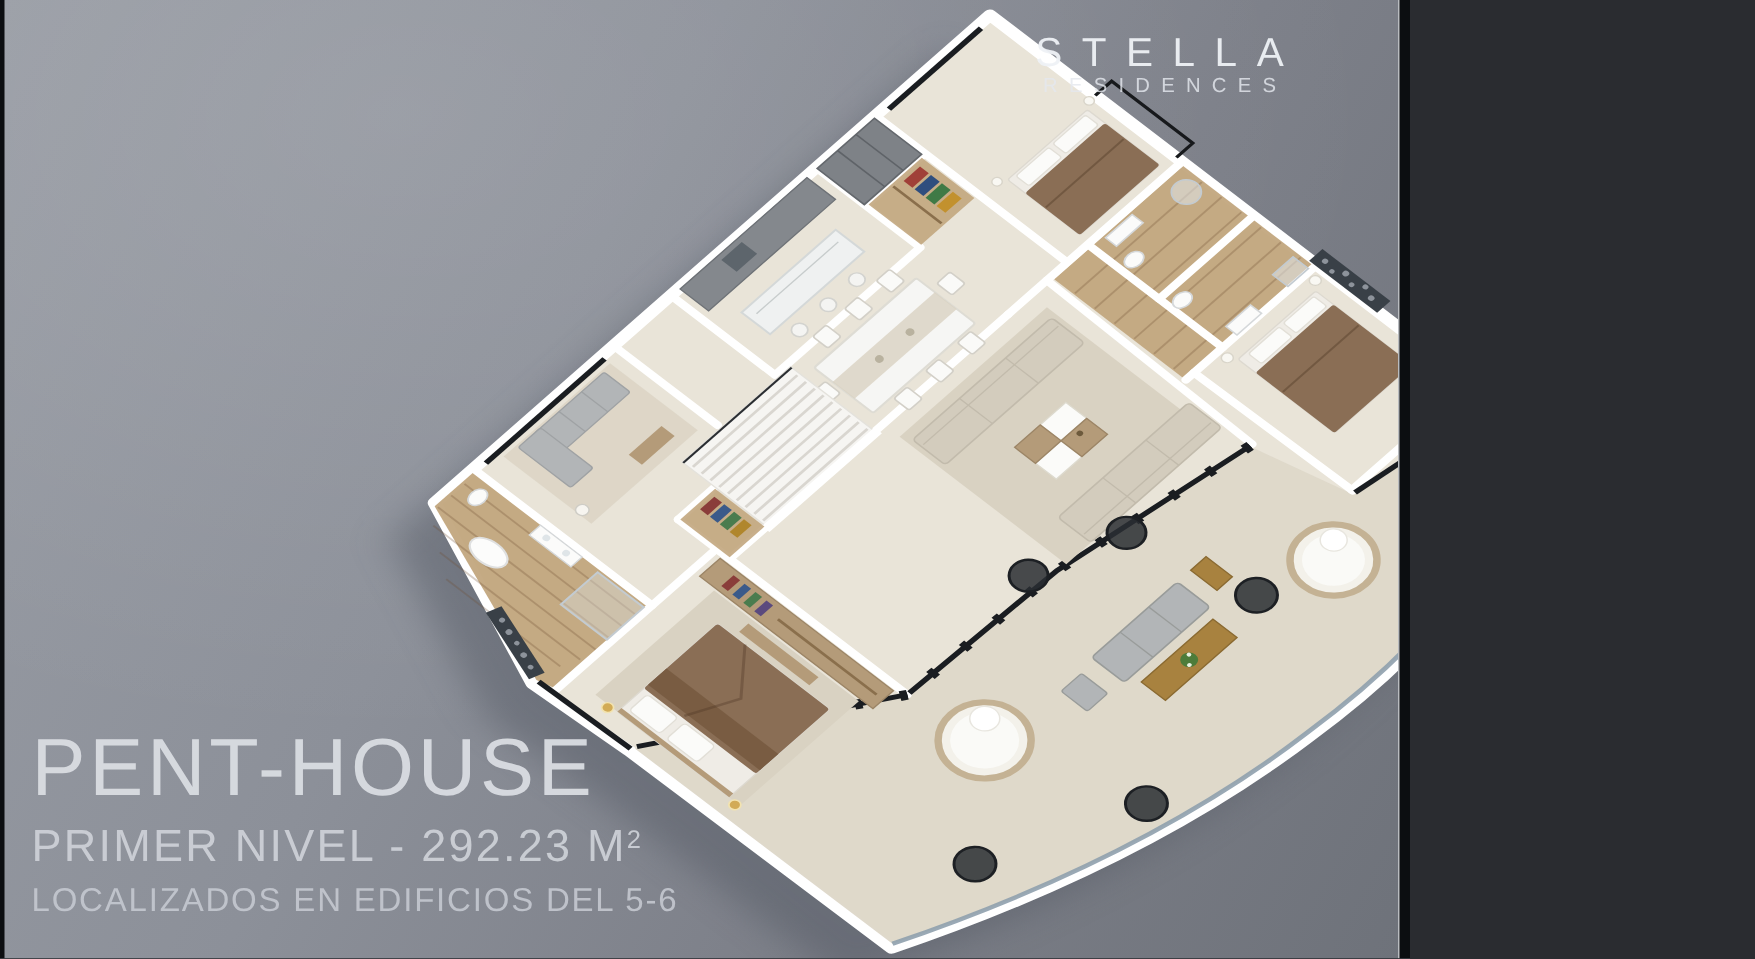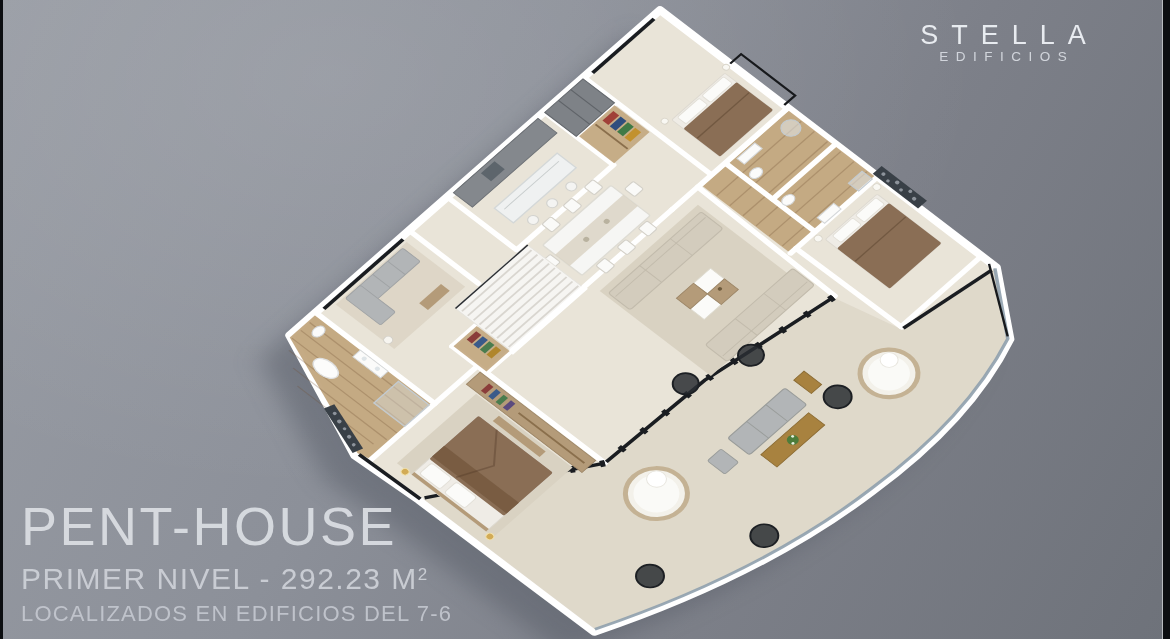--- a/index.html
+++ b/index.html
@@ -1,17 +1,17 @@
 <!DOCTYPE html>
 <html style="--bgLight: #989ca4; --bgDark: #6e727a; --frameBar: #0c0e11; --floor: #e9e4d8; --terrace: #ded8c9; --woodFloor: #c2a67e; --woodDark: #a8823f; --wall: #ffffff; --wallShade: #c9cbd0; --glass: #1a1d21; --bed: #8a6e55; --bedDark: #76593f; --sofa: #d3ccbd; --sofaGray: #b2b5b7; --rug: #d9d2c2; --marble: #eff1f1; --cabinet: #84888d; --screen: #394047; --gold: #d2ab56; --plant: #4d7c3a; --rail: #8fa0ad; --textLight: #d3d5d9; --logo: #e9ecef;"><head>
 <meta charset="utf-8">
 <style>
   html,body{margin:0;padding:0;background:#2a2c30;}
   .stage{
-    position:relative;width:1170px;height:639px;overflow:hidden;
+    position:relative;width:940px;height:639px;overflow:hidden;
     font-family:"Liberation Sans",sans-serif;
     background:
       radial-gradient(1100px 700px at 28% 12%, rgba(255,255,255,.10), rgba(255,255,255,0) 60%),
       linear-gradient(118deg, var(--bgLight) 0%, #8c9099 38%, #7d8089 66%, var(--bgDark) 100%);
   }
   .edge-bar{position:absolute;top:0;height:639px;background:var(--frameBar);}
   .edge-bar.left{left:0;width:3px;}
   .edge-bar.right{right:0;width:7px;border-left:1px solid #b9bcc0;}
   svg{position:absolute;left:0;top:0;}
 
@@ -24,21 +24,21 @@
                font-size:37px;letter-spacing:7px;color:rgba(240,243,247,.95);}
   .logo-script-wrap::before,.logo-script-wrap::after{
     content:"";position:absolute;top:26px;width:54px;height:1.5px;
     background:rgba(235,238,242,.85);transform:rotate(-5deg);}
   .logo-script-wrap::before{left:-26px;}
   .logo-script-wrap::after{right:-26px;transform:rotate(-3deg);}
   .logo-sub{display:block;margin-top:-2px;font-size:13.5px;font-weight:300;letter-spacing:7.5px;
             text-indent:7.5px;color:rgba(228,232,238,.82);}
 
   
-  .caption{position:absolute;left:21px;bottom:12px;color:var(--textLight);}
+  .caption{position:absolute;left:21px;bottom:26px;color:var(--textLight);}
   .caption-title{font-size:54px;font-weight:300;letter-spacing:2.5px;line-height:1.0;
                  color:rgba(216,219,224,.97);}
   .caption-sub{margin-top:9px;font-size:30px;font-weight:300;letter-spacing:1.5px;
                color:rgba(205,209,215,.93);}
   .caption-sub sup{font-size:17px;vertical-align:9px;letter-spacing:0;}
   .caption-note{margin-top:5px;font-size:22px;font-weight:300;letter-spacing:1.2px;
                 color:rgba(198,202,209,.88);}
 </style>
 </head>
 <body>
@@ -333,22 +333,22 @@
         </g>
       </g>
     </g>
   </svg>
 
   <div class="edge-bar left"></div>
   <div class="edge-bar right"></div>
 
   <div class="logo">
     <span class="logo-name">STELLA</span>
-    <span class="logo-sub">EDIFICIOS</span>
+    <span class="logo-sub">RESIDENCES</span>
   </div>
 
   <div class="caption">
     <div class="caption-title">PENT-HOUSE</div>
     <div class="caption-sub"><span>PRIMER NIVEL - 292.23 M</span><sup>2</sup></div>
-    <div class="caption-note">LOCALIZADOS EN EDIFICIOS DEL 7-6</div>
+    <div class="caption-note">LOCALIZADOS EN EDIFICIOS DEL 5-6</div>
   </div>
 
 </div>
 
 </body></html>

